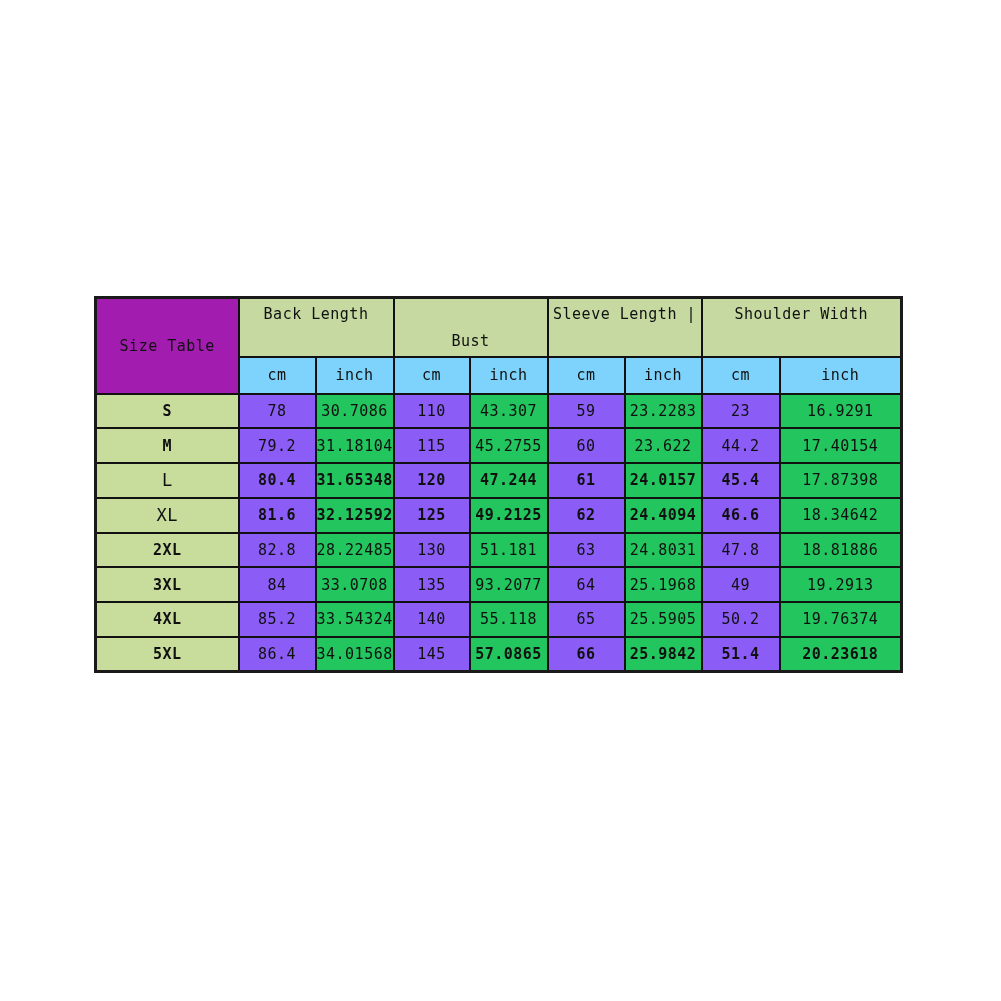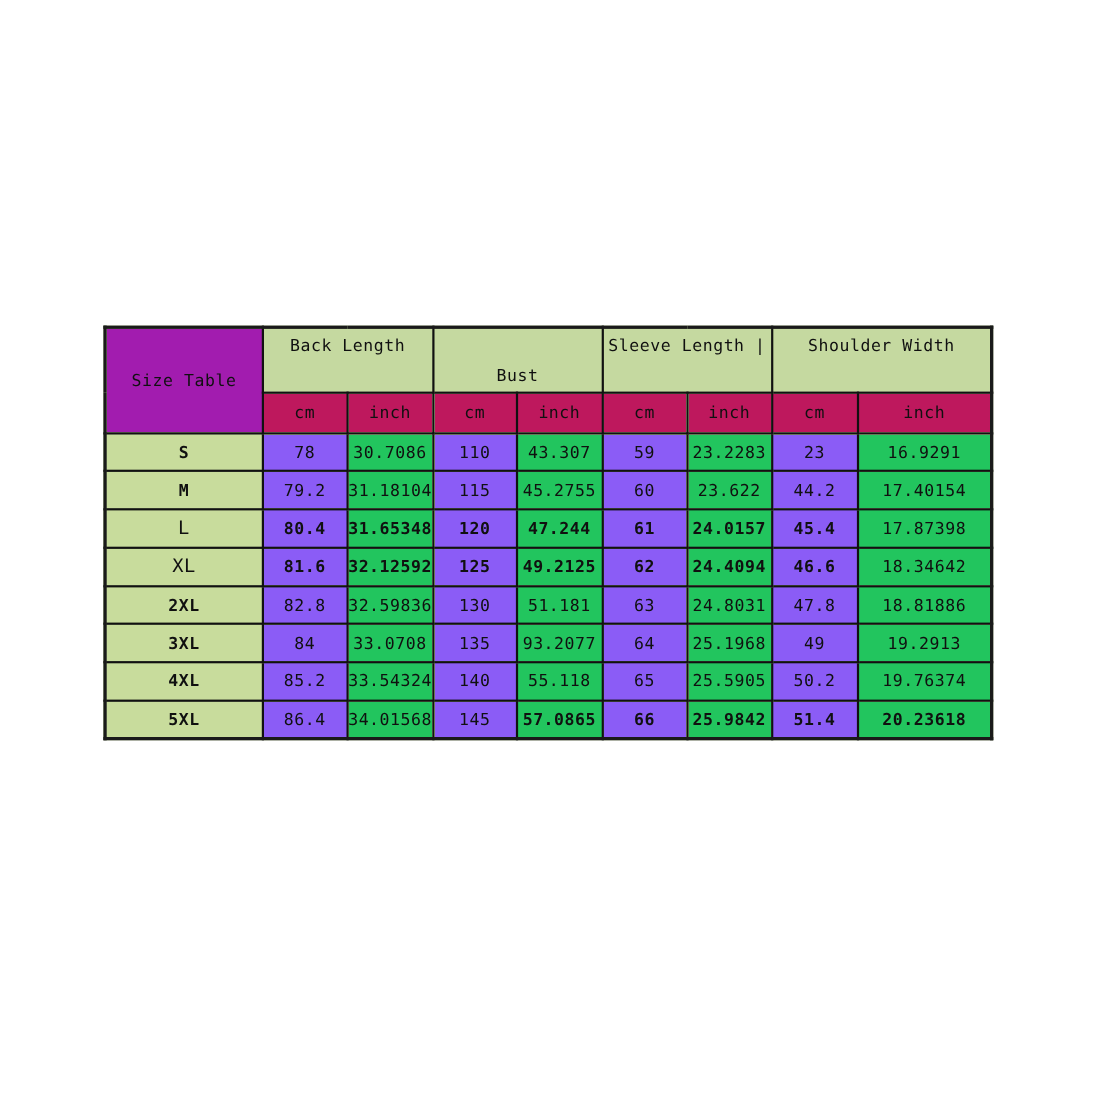--- a/index.html
+++ b/index.html
@@ -56,21 +56,21 @@
   .hd-group.align-bottom { vertical-align: bottom; padding-bottom: 6px; }
 
   .hd-corner {
     background: #a21caf;
     font-size: 16px;
     letter-spacing: 1.6px;
     vertical-align: middle;
   }
 
   .hd-unit {
-    background: #be185d;
+    background: #7dd3fc;
     font-size: 14.5px;
     letter-spacing: 0.8px;
     height: 32px;
   }
 
   
   .sz {
     background: #c8dc9c;
     font-size: 15.5px;
     letter-spacing: 1px;
@@ -169,21 +169,21 @@
         <td class="inch sans">49.2125</td>
         <td class="cm sans">62</td>
         <td class="inch sans">24.4094</td>
         <td class="cm sans">46.6</td>
         <td class="inch">18.34642</td>
       </tr>
 
       <tr class="rowh">
         <td class="sz">2XL</td>
         <td class="cm">82.8</td>
-        <td class="inch">32.59836</td>
+        <td class="inch">28.22485</td>
         <td class="cm">130</td>
         <td class="inch">51.181</td>
         <td class="cm">63</td>
         <td class="inch">24.8031</td>
         <td class="cm">47.8</td>
         <td class="inch">18.81886</td>
       </tr>
 
       <tr class="rowh">
         <td class="sz">3XL</td>

